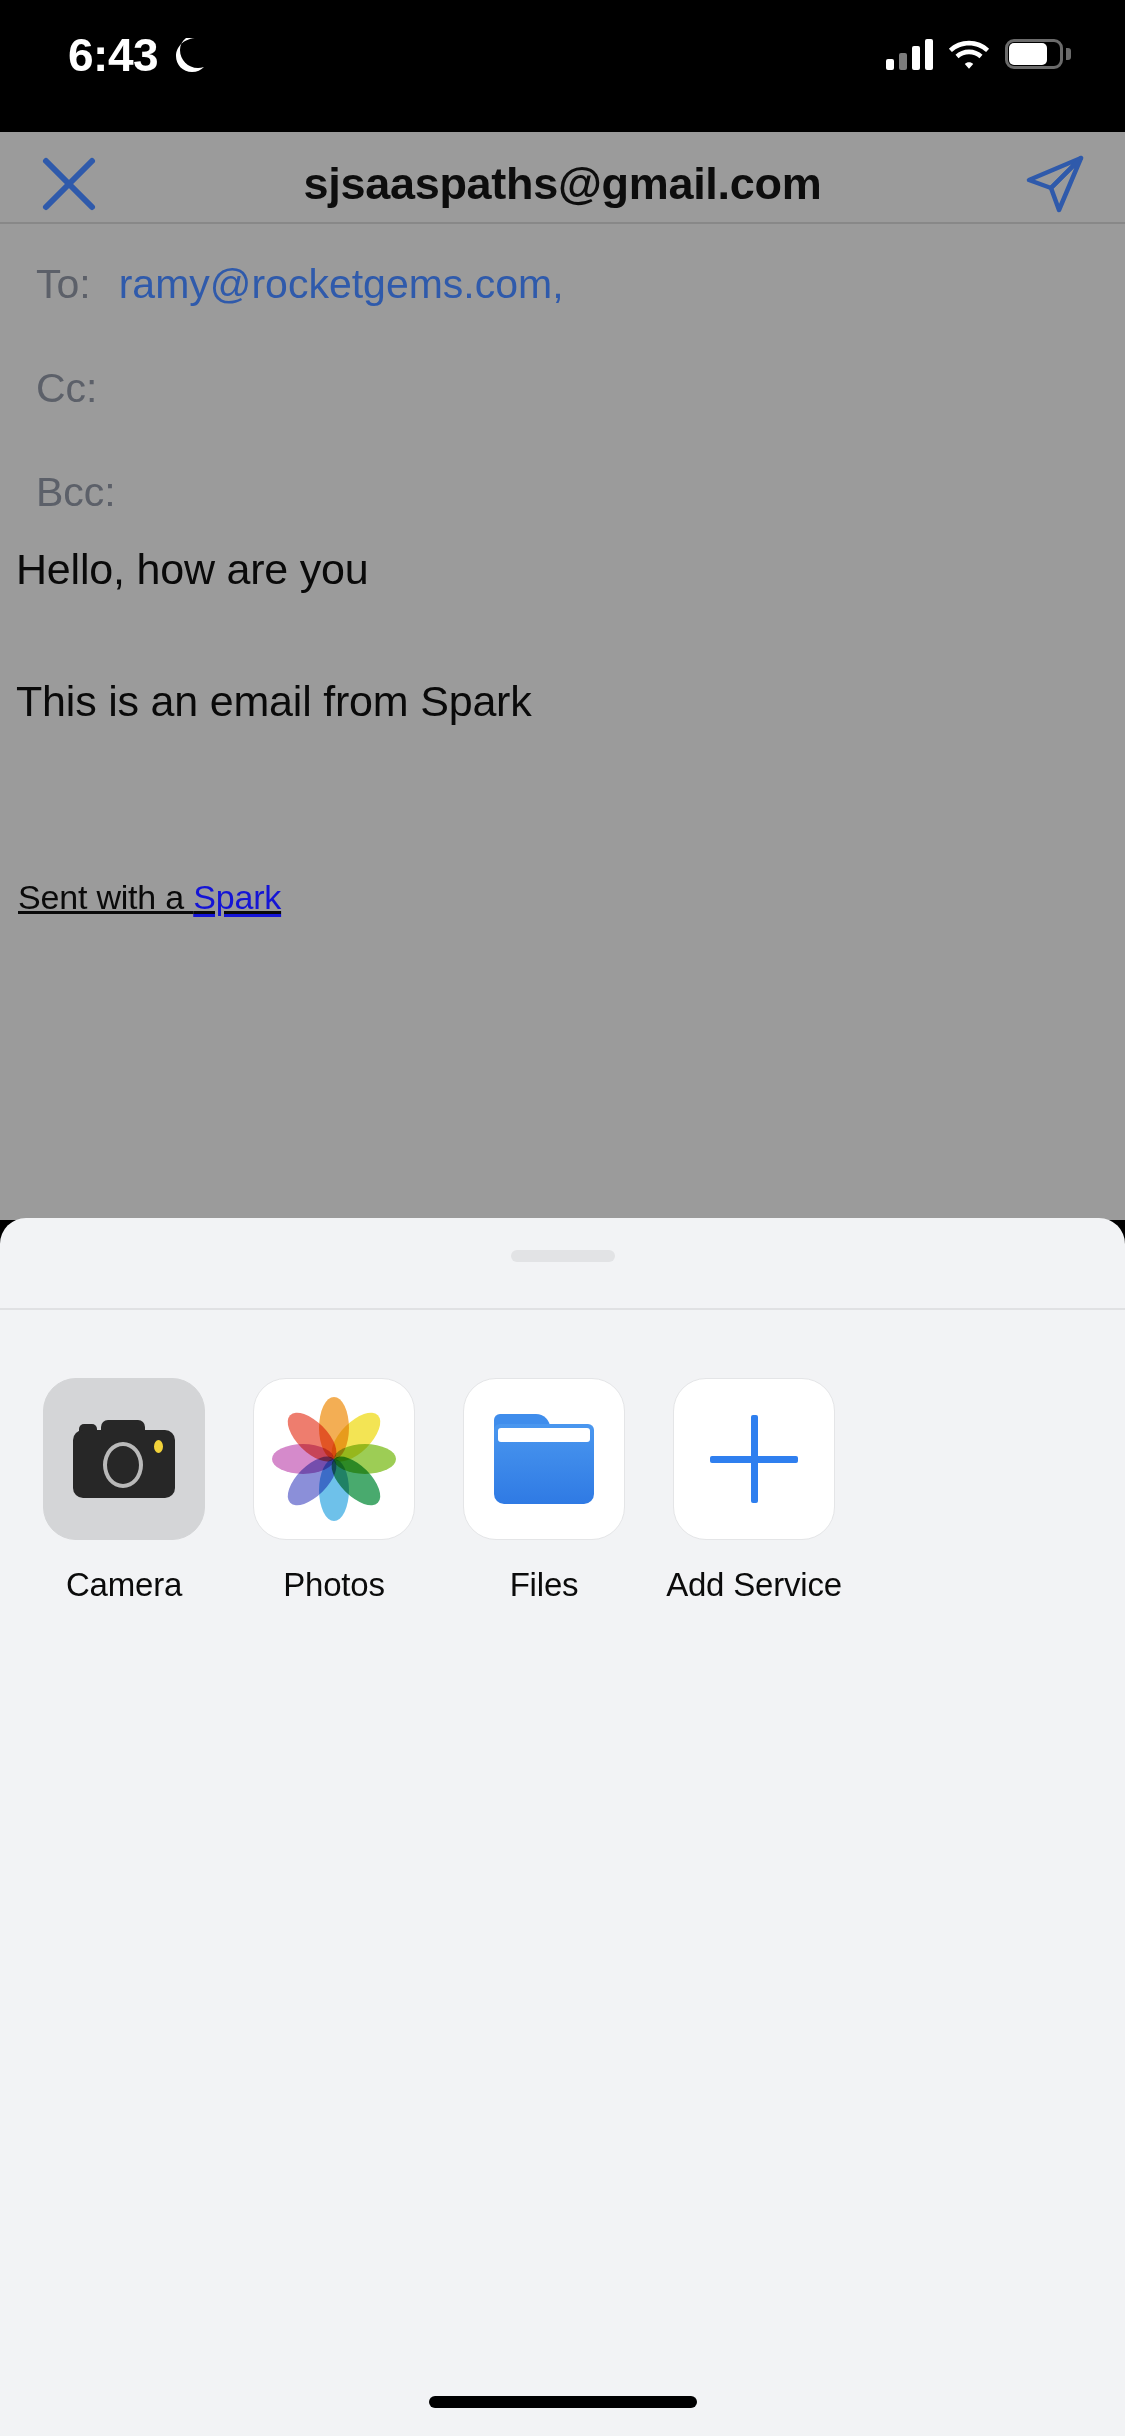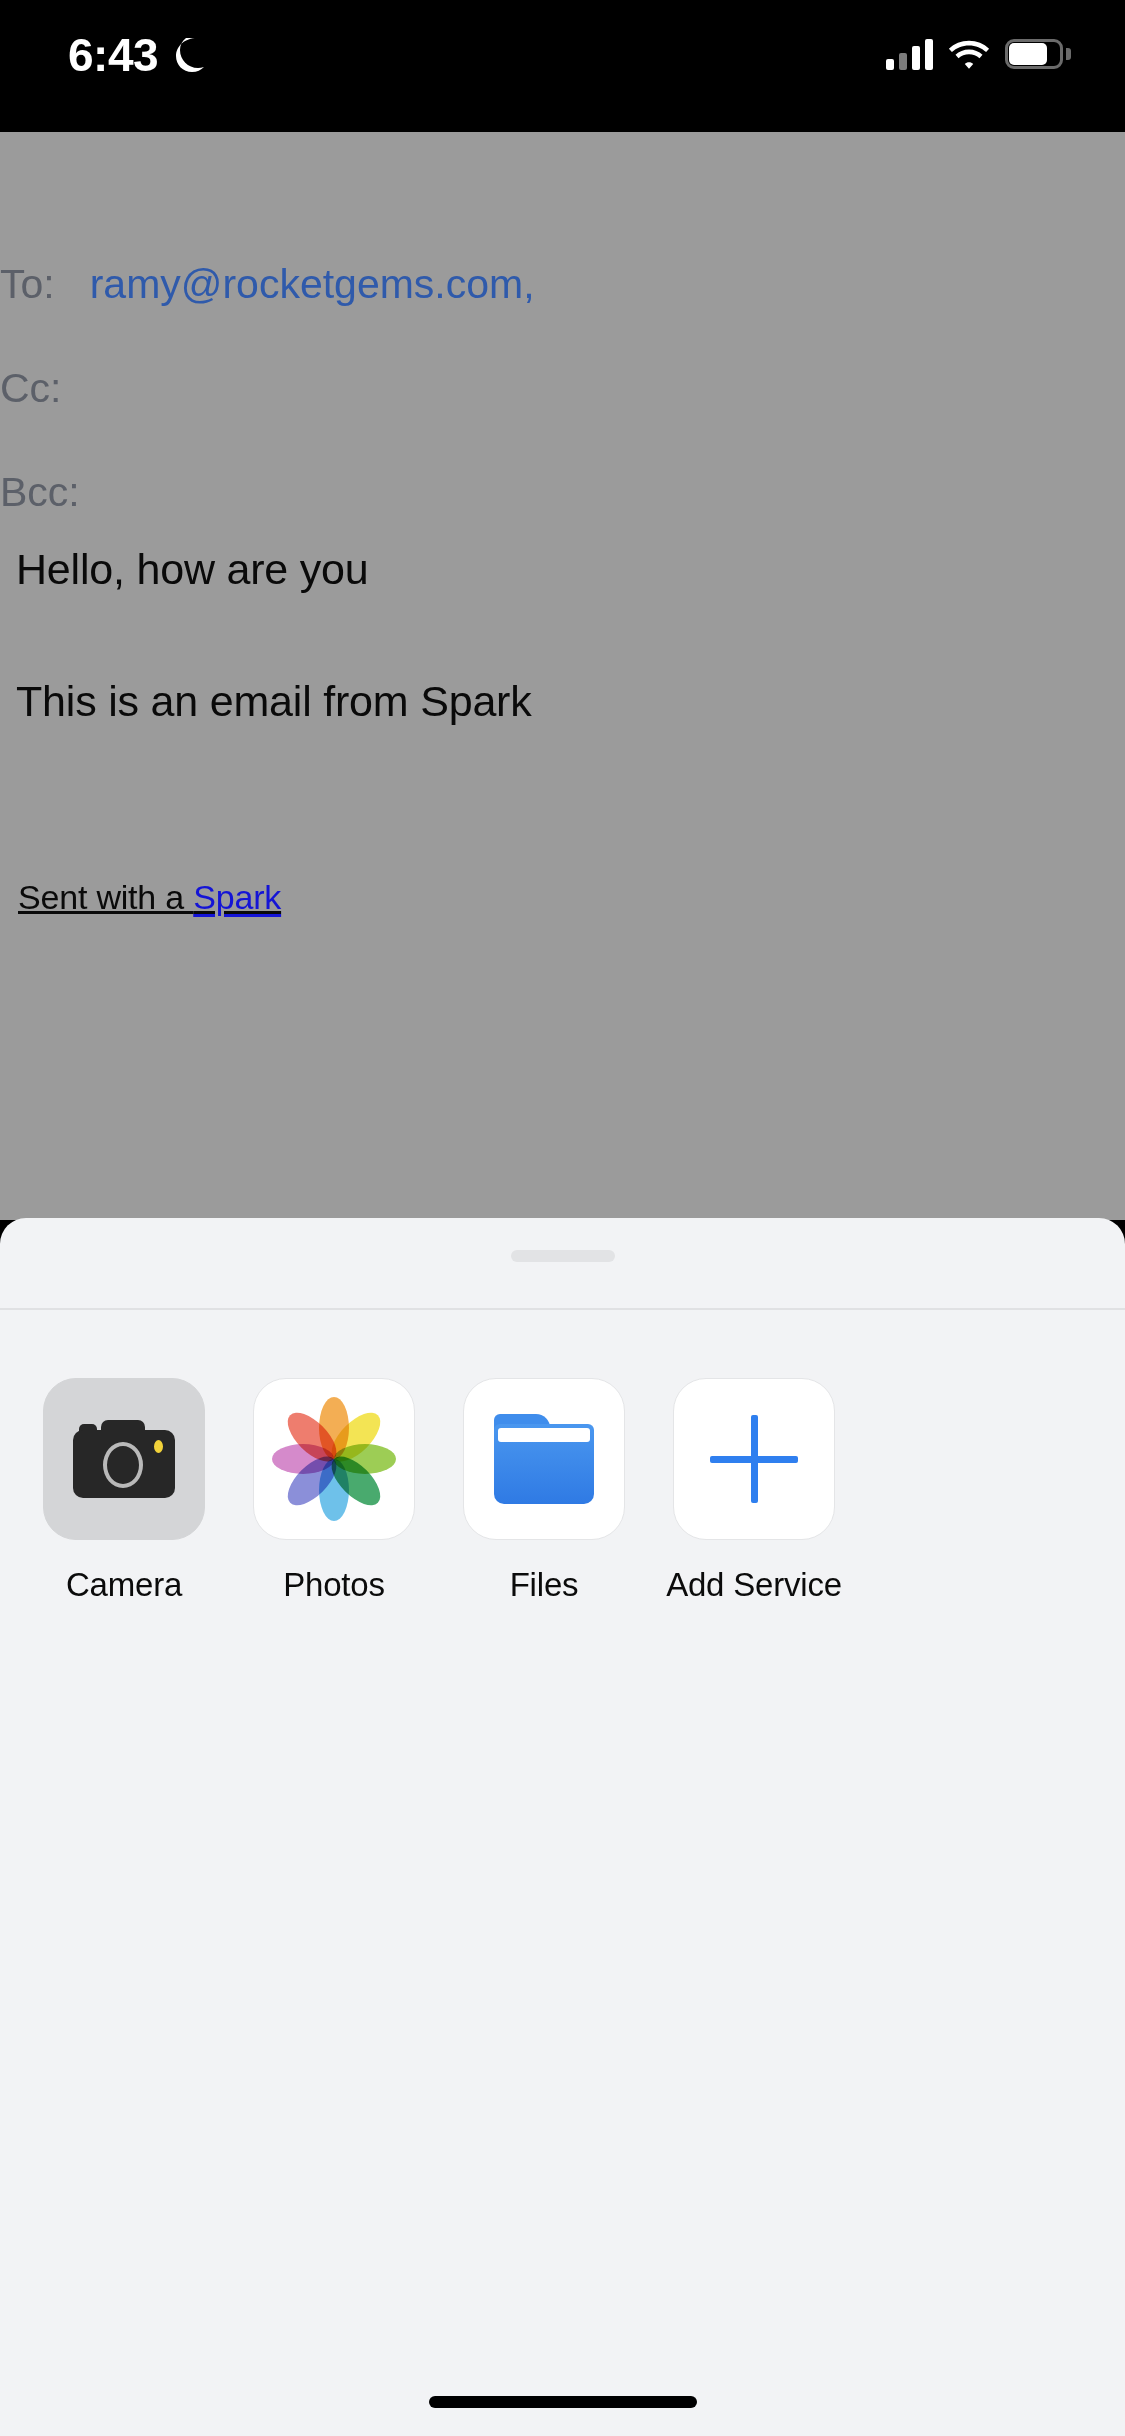--- a/index.html
+++ b/index.html
@@ -83,21 +83,21 @@
   }
   #header-divider{
     position:absolute; left:0; top:120px; width:100%; height:2px;
     background:rgba(120,120,120,.55);
   }
 
   
   #fields{ position:absolute; left:0; top:130px; width:100%; }
   .field-row{
     position:relative; height:104px; display:flex; align-items:center;
-    gap:7px;
+    padding-left:36px;
   }
   .field-label{
     font-size:41px; color:#5c6069; letter-spacing:0px;
   }
   .field-value{
     font-size:41px; color:#2f5aab; margin-left:28px; letter-spacing:0px;
   }
 
   
   #compose-body{
@@ -241,20 +241,39 @@
         <div class="cap"></div>
       </div>
     </div>
   </div>
 
   <div id="back-card"></div>
 
   <div id="compose-sheet">
     <div id="sheet-grabber"></div>
 
+    <div id="compose-header">
+      <div id="close-button">
+        <svg width="62" height="62" viewBox="0 0 62 62">
+          <line x1="8" y1="8" x2="54" y2="54" stroke="#2f5aab" stroke-width="6" stroke-linecap="round"></line>
+          <line x1="54" y1="8" x2="8" y2="54" stroke="#2f5aab" stroke-width="6" stroke-linecap="round"></line>
+        </svg>
+      </div>
+
+      <div id="compose-title">sjsaaspaths@gmail.com</div>
+
+      <div id="send-button">
+        <svg width="64" height="64" viewBox="0 0 64 64">
+          <polygon points="58,6 6,28 28,36 58,6" fill="none" stroke="#2f5aab" stroke-width="4.5" stroke-linejoin="round"></polygon>
+          <polygon points="58,6 28,36 36,58 58,6" fill="none" stroke="#2f5aab" stroke-width="4.5" stroke-linejoin="round"></polygon>
+        </svg>
+      </div>
+
+      <div id="header-divider"></div>
+    </div>
 
     <div id="fields">
       <div class="field-row">
         <span class="field-label">To:</span>
         <span class="field-value">ramy@rocketgems.com,</span>
       </div>
       <div class="field-row">
         <span class="field-label">Cc:</span>
         <span class="field-value"></span>
       </div>

